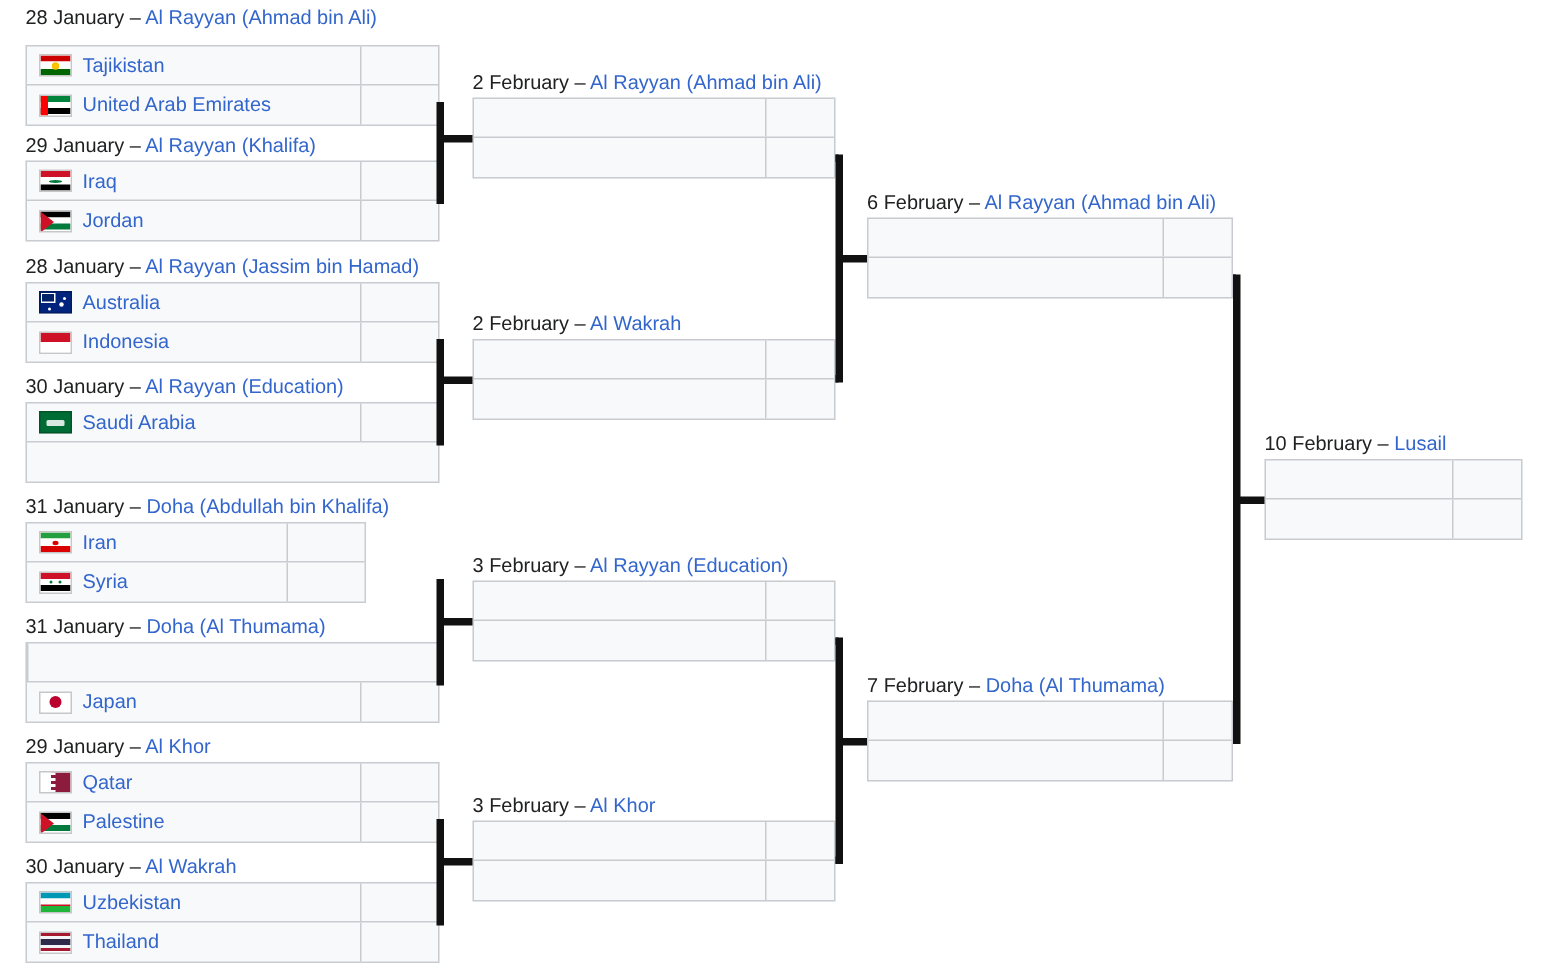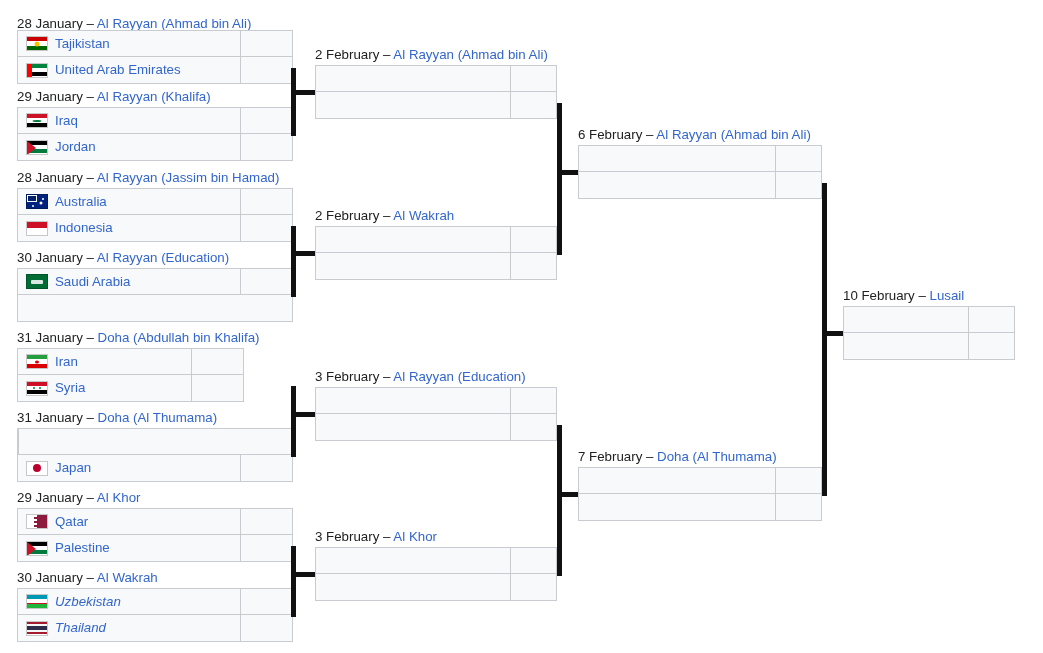--- a/index.html
+++ b/index.html
@@ -88,21 +88,21 @@
 
   
   .ln{position:absolute;background:#111111;}
 
   a{text-decoration:none;}
 </style>
 </head>
 <body>
 
 <div id="bracket">
-    <div class="mhead" style="left: 17px; top: 16px;"><span>28 January</span><span class="dash"> – </span><a href="#" class="venue">Al Rayyan (Ahmad bin Ali)</a></div>
+    <div class="mhead" style="left: 17px; top: 4px;"><span>28 January</span><span class="dash"> – </span><a href="#" class="venue">Al Rayyan (Ahmad bin Ali)</a></div>
     <div class="mbox" style="left: 17px; top: 30px; width: 276px; height: 54px;">
       <div class="mrow">
         <div class="mteam">
           <span class="flag">
             <i style="background: rgb(204, 0, 0); top: 0px; height: 33.4%;"></i>
             <i style="background: rgb(255, 255, 255); top: 33.3%; height: 33.4%;"></i>
             <i style="background: rgb(0, 102, 0); top: 66.6%; height: 33.4%;"></i>
             <span class="dot" style="width: 5px; height: 5px; background: rgb(248, 195, 0);"></span>
           </span>
           <a href="#" class="tname">Tajikistan</a>
@@ -247,21 +247,21 @@
             <i style="background: rgb(255, 255, 255); top: 33.3%; height: 33.4%;"></i>
             <i style="background: rgb(0, 122, 61); top: 66.6%; height: 33.4%;"></i>
             <span class="tri" style="left: 0px; top: 0px; border-top: 7px solid transparent; border-bottom: 7px solid transparent; border-left: 9px solid rgb(206, 17, 38);"></span>
           </span>
           <a href="#" class="tname">Palestine</a>
         </div>
         <div class="mscore" style="flex-basis: 52px;"></div>
       </div>
     </div>
     <div class="mhead" style="left: 17px; top: 570px;"><span>30 January</span><span class="dash"> – </span><a href="#" class="venue">Al Wakrah</a></div>
-    <div class="mbox" style="left: 17px; top: 588px; width: 276px; height: 54px; font-style: italic;">
+    <div class="mbox" style="left: 17px; top: 588px; width: 276px; height: 54px;">
       <div class="mrow">
         <div class="mteam">
           <span class="flag">
             <i style="background: rgb(0, 153, 181); top: 0px; height: 31%;"></i>
             <i style="background: rgb(255, 255, 255); top: 31%; height: 8%;"></i>
             <i style="background: rgb(255, 255, 255); top: 39%; height: 22%;"></i>
             <i style="background: rgb(206, 17, 38); top: 61%; height: 6%;"></i>
             <i style="background: rgb(30, 181, 58); top: 67%; height: 33%;"></i>
           </span>
           <a href="#" class="tname">Uzbekistan</a>

